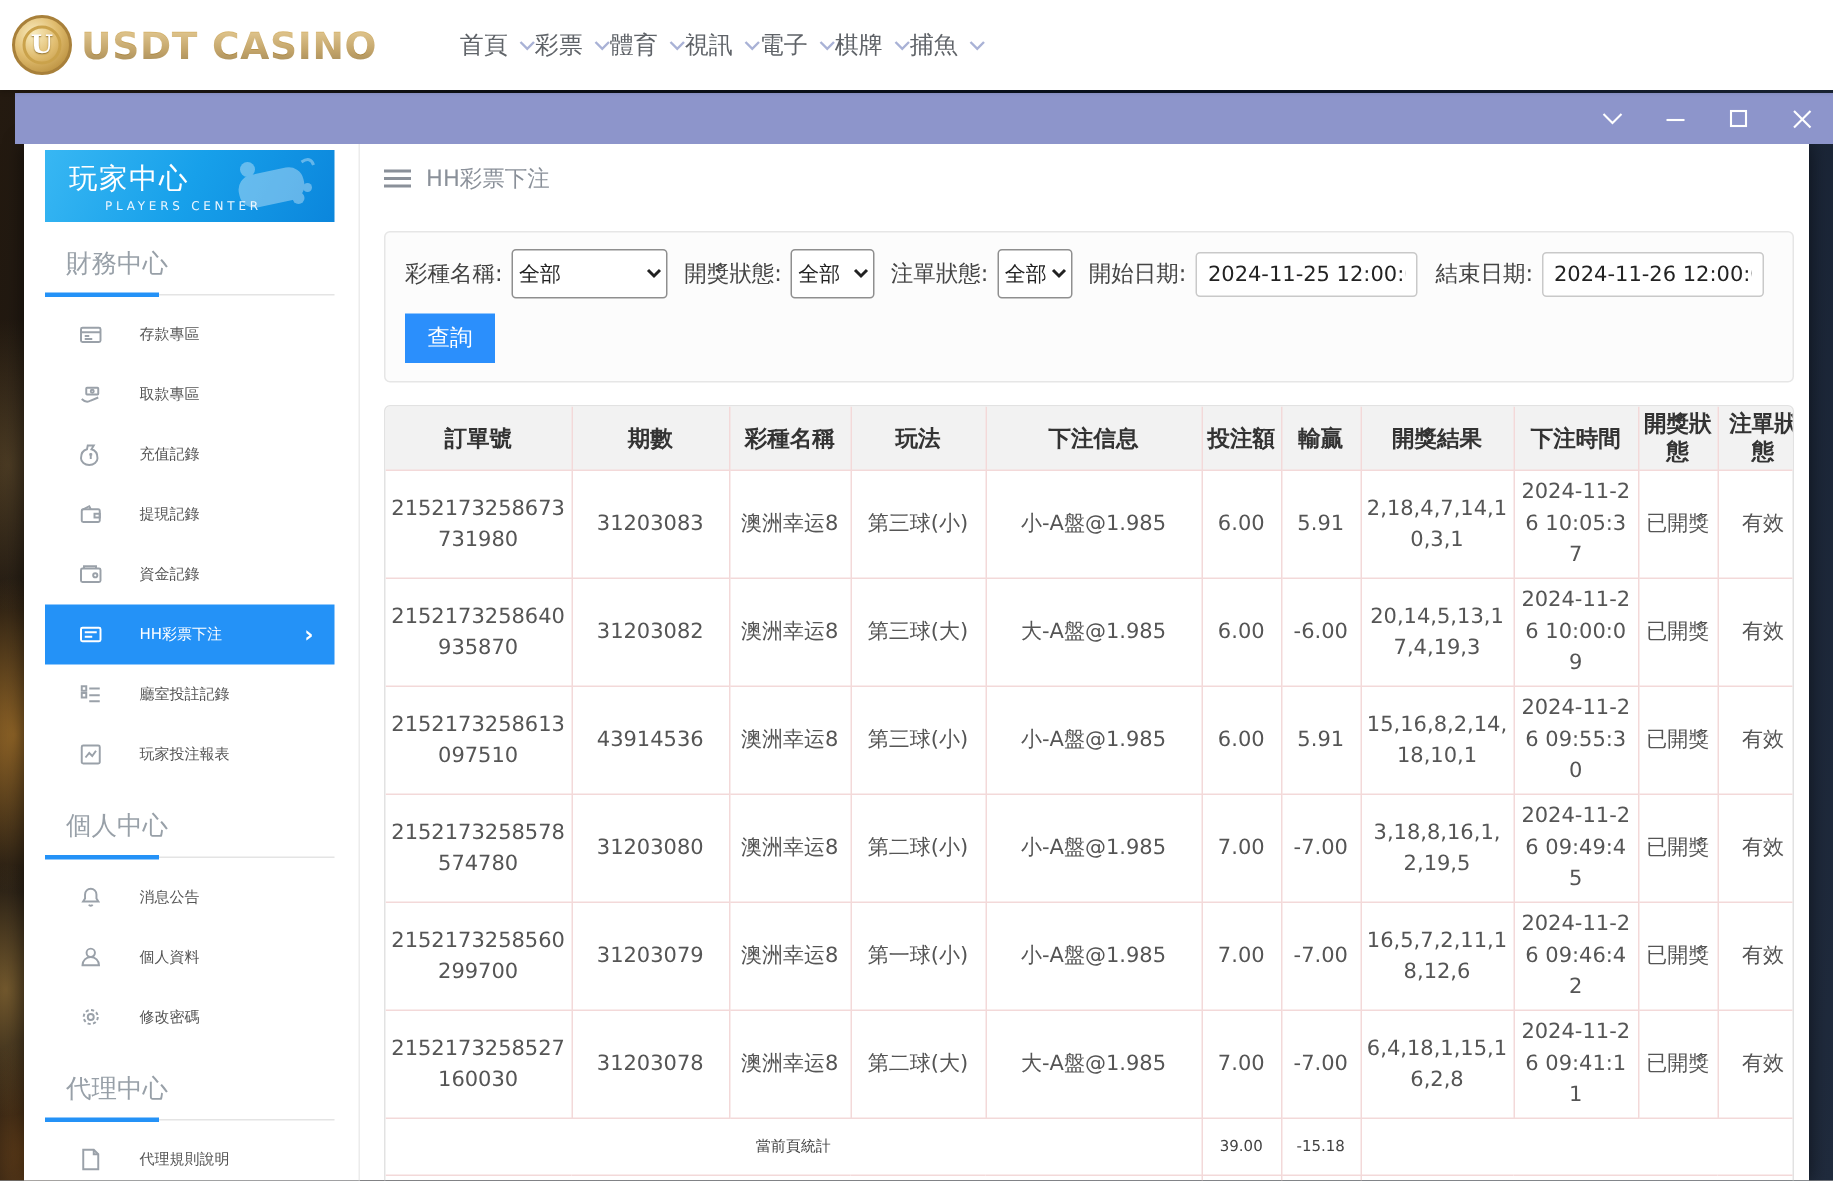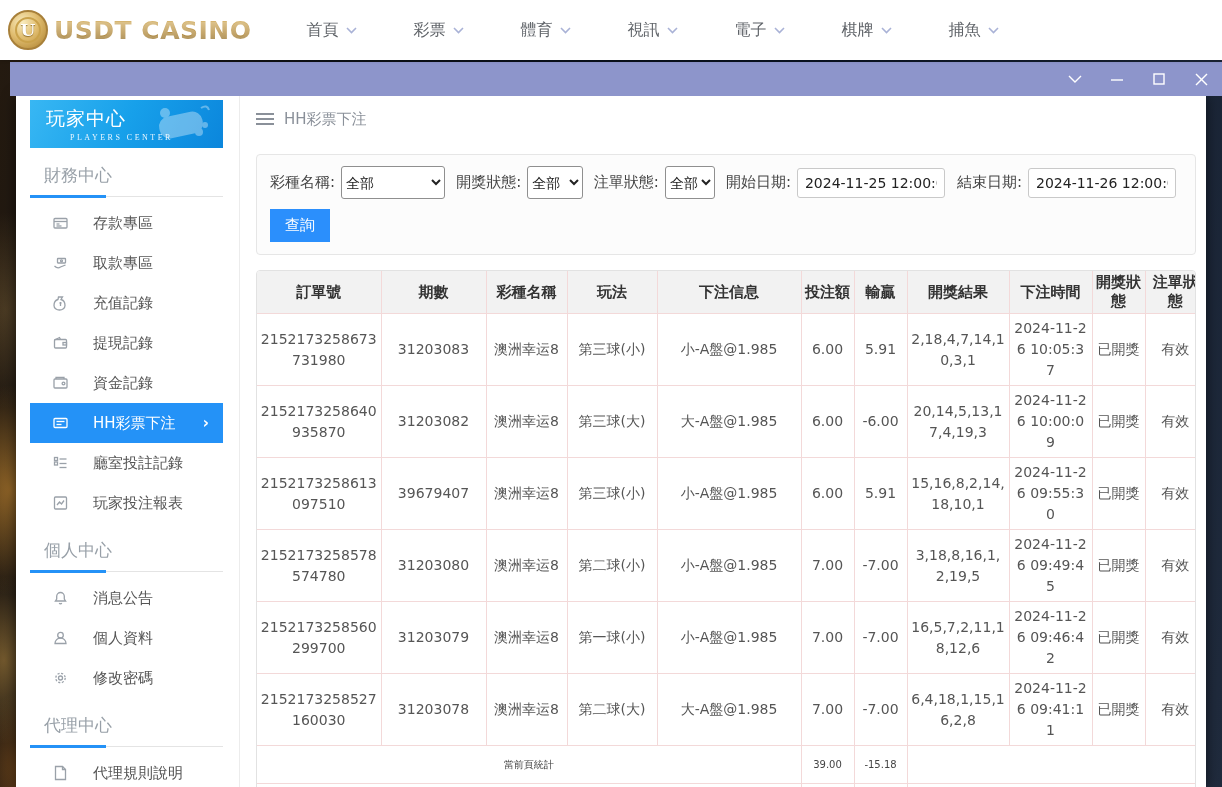--- a/index.html
+++ b/index.html
@@ -24,50 +24,50 @@
     background:radial-gradient(circle at 35% 30%, #f9ecc0, #e0bc6e 45%, #b98f3e 85%);
     border:2px solid #a8803a; display:flex; align-items:center; justify-content:center; }
   .coin-inner { width:26px; height:26px; border-radius:50%; border:2px solid #caa24b;
     display:flex; align-items:center; justify-content:center;
     font-weight:bold; font-size:17px; color:#fff; text-shadow:0 1px 1px #8a6a28;
     font-family:"DejaVu Serif","Liberation Serif",serif; }
   .logo-text { font-size:25px; font-weight:800; letter-spacing:.5px;
     background:linear-gradient(180deg,#d9b873 15%,#b58f46 60%,#8a6a2c 100%);
     -webkit-background-clip:text; background-clip:text; color:transparent;
     text-shadow:0 1px 0 rgba(255,255,255,.2); }
-  .main-nav { display:flex; align-items:center; gap:57px; margin-left:55px; }
+  .main-nav { display:flex; align-items:center; margin-left:55px; }
   .nav-item { display:flex; align-items:center; gap:7px; cursor:pointer; }
   .nav-label { font-size:16px; color:#5f6368; }
   .nav-chev { display:flex; }
 
   
   .winbar { position:absolute; left:10px; top:62px; width:1212px; height:34px;
     background:#8d95cb; z-index:4; display:flex; align-items:center; justify-content:flex-end;
     padding-right:10px; gap:20px; }
   .winctl { width:22px; height:22px; display:flex; align-items:center; justify-content:center; cursor:pointer; }
 
   
   .panel { position:absolute; left:16px; top:96px; width:1190px; height:691px;
     background:#fff; z-index:3; display:flex; box-shadow:0 0 12px rgba(0,0,0,.55); }
 
   
   .sidebar { width:224px; flex-shrink:0; border-right:1px solid #ececec; background:#fff; }
   .side-head { margin:4px 16px 0 14px; height:48px; position:relative; overflow:hidden;
     background:linear-gradient(115deg,#38b7f3 0%,#17a0ea 50%,#0b86dc 100%);
-    padding:6px 0 0 16px;font-family:Liberation Serif, serif; }
+    padding:6px 0 0 16px; }
   .side-title { color:#fff; font-size:19px; letter-spacing:1px; }
   .side-sub { color:#eaf6ff; font-size:8px; letter-spacing:2.5px; margin-top:1px;padding-left:24px; }
   .side-art { position:absolute; right:10px; top:4px; opacity:.35; }
   .section-title { color:#98a0a8; font-size:17px; padding-left:28px; margin-top:16px; }
   .section-rule { height:1px; background:#e4e4e4; margin:9px 16px 6px 14px; position:relative; }
   .section-rule::before { content:""; position:absolute; left:0; top:-1px; width:76px; height:3px; background:#2492f7; }
   .menu-item { height:40px; margin:0 16px 0 14px; display:flex; align-items:center;
     padding-left:22px; gap:24px; cursor:pointer; color:#555; position:relative; }
   .menu-item .mi-icon { color:#9aa1a9; display:flex; }
-  .mi-label { font-size:15px; }
+  .mi-label { font-size:10px; }
   .menu-item.active { background:#2492f7; color:#fff; }
   .menu-item.active .mi-icon { color:#fff; }
   .menu-item.active .mi-arrow { position:absolute; right:14px; color:#fff; font-size:15px; font-weight:bold; }
 
   
   .main { flex:1; padding:0 10px 0 16px; overflow:hidden; }
   .crumb { height:46px; display:flex; align-items:center; gap:10px; color:#8a9099; }
   .crumb-title { font-size:15px; }
 
   .filter-card { margin-top:12px; border:1px solid #e6e6e6; background:#fcfcfc; border-radius:4px;
@@ -422,21 +422,21 @@
               <td>大-A盤@1.985</td>
               <td>6.00</td>
               <td>-6.00</td>
               <td>20,14,5,13,17,4,19,3</td>
               <td>2024-11-26 10:00:09</td>
               <td>已開獎</td>
               <td>有效</td>
             </tr>
             <tr>
               <td>2152173258613097510</td>
-              <td>39679407</td>
+              <td>43914536</td>
               <td>澳洲幸运8</td>
               <td>第三球(小)</td>
               <td>小-A盤@1.985</td>
               <td>6.00</td>
               <td>5.91</td>
               <td>15,16,8,2,14,18,10,1</td>
               <td>2024-11-26 09:55:30</td>
               <td>已開獎</td>
               <td>有效</td>
             </tr>

